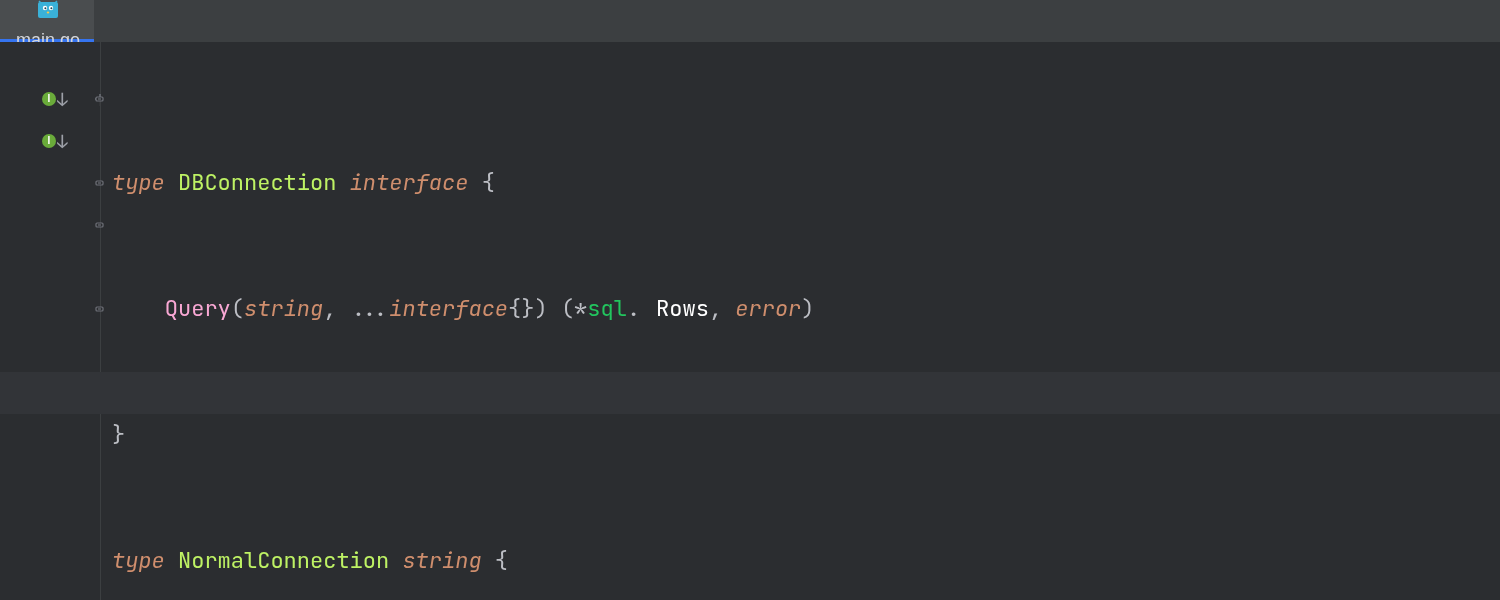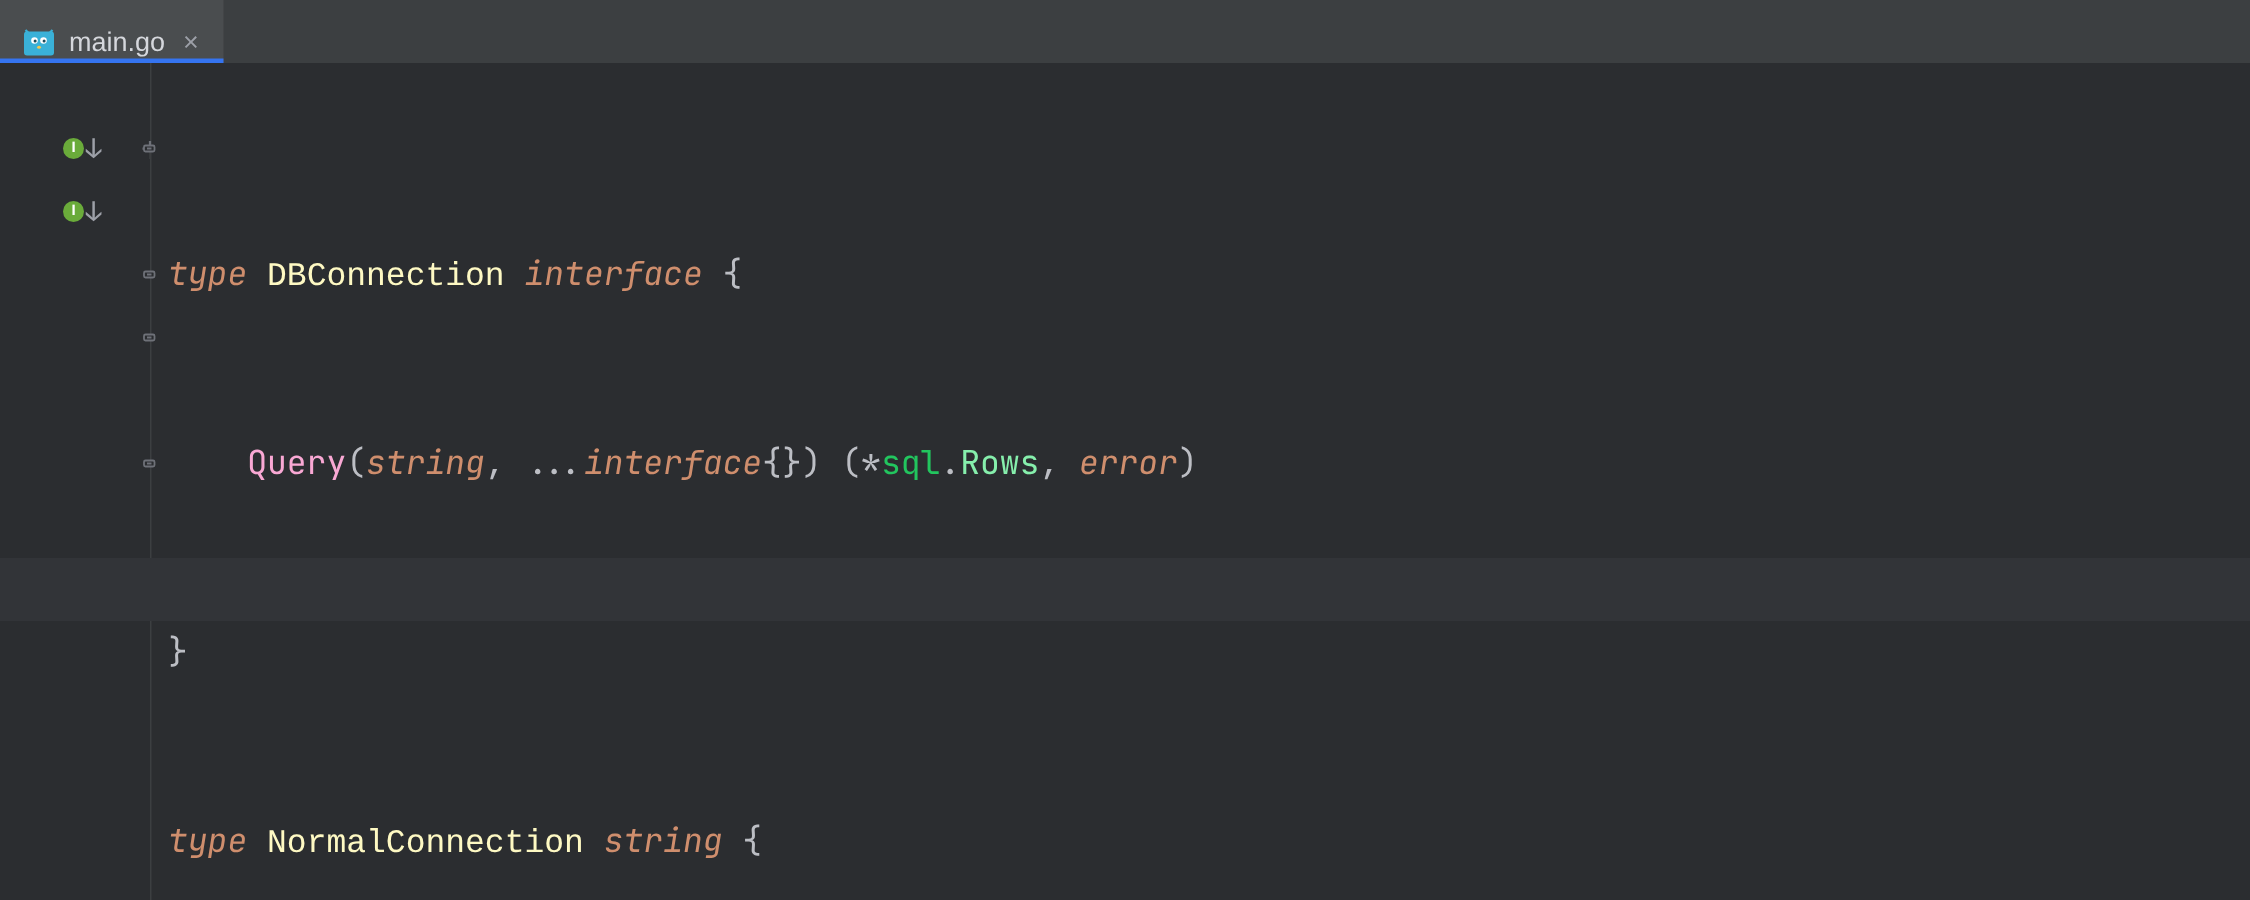--- a/index.html
+++ b/index.html
@@ -12,26 +12,27 @@
     color: #bcbec4;
   }
   .tab-bar {
     height: 42px;
     background: #3c3f41;
     display: flex;
     align-items: stretch;
   }
   .tab {
     display: flex;
-    align-items: flex-end;
+    align-items: center;
     gap: 10px;
     padding: 0 14px 0 16px;
     background: #4a4d4f;
     border-bottom: 3px solid #3574f0;
     cursor: pointer;
+    flex-direction: column;
   }
   .tab .file-icon svg { display:block; }
   .tab-label {
     color: #d5d7dc;
     font-family: -apple-system, "Segoe UI", Arial, sans-serif;
     font-size: 18px;
   }
   .tab-close {
     color: #9da0a8;
     font-size: 18px;
@@ -76,24 +77,24 @@
   }
   .highlight-line {
     position: absolute;
     left: 0;
     right: 0;
     height: 42px;
     top: 330px;
     background: #323438;
   }
   .kw { color: #cf8e6d; font-style: italic; }
-  .type-name { color: #fef9c3; font-family: Liberation Mono, monospace; }
+  .type-name { color: #bef264; }
   .func-name { color: #f9a8d4; }
   .pkg { color: #22c55e; }
-  .member { color: #86efac; }
+  .member { color: #ffffff; margin-left: 16px; }
   .punct { color: #bcbec4; }
   .op { color: #bcbec4; }
 
   .gutter-row {
     position: absolute;
     left: 0;
     width: 90px;
     height: 42px;
     display: flex;
     align-items: center;

